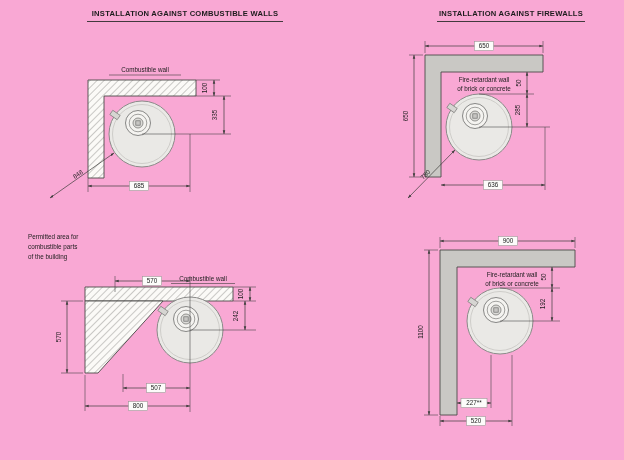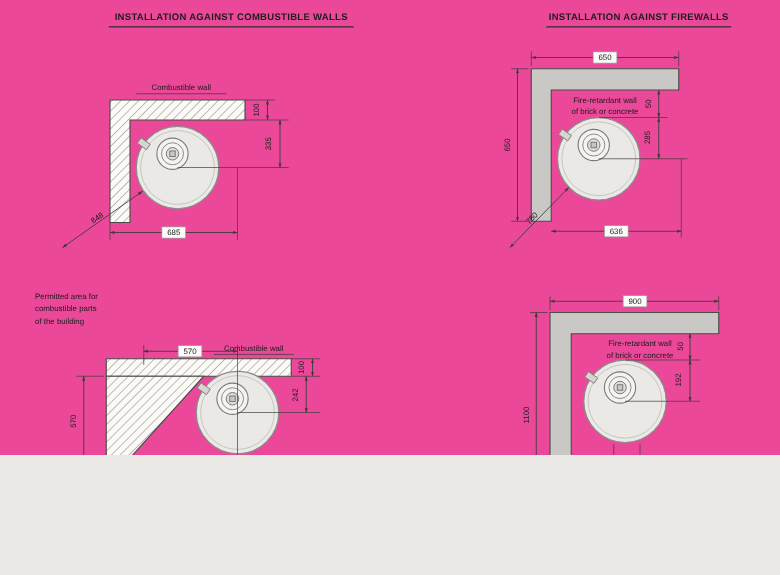--- a/index.html
+++ b/index.html
@@ -1,18 +1,18 @@
 <!DOCTYPE html>
 <html><head>
 <meta charset="utf-8">
 <style>
   html,body { margin:0; padding:0; background:#e9e8e4; }
   .page {
-    position:relative; width:624px; height:364px;
-    background:#ec4899; overflow:hidden;
+    position:relative; width:624px; height:460px;
+    background:#f9a8d4; overflow:hidden;
     font-family:"Liberation Sans", sans-serif;
   }
   svg { display:block; }
   text { fill:#1c1c1c; font-family:"Liberation Sans", sans-serif; }
   .hdr  { font-size:7.6px; font-weight:bold; letter-spacing:.25px; }
   .lbl  { font-size:6.3px; }
   .note { font-size:6.3px; }
   .dim  { font-size:6.3px; }
   .hdr-u { stroke:#2e2e2c; stroke-width:0.9; }
   .wallc { stroke:#4a4a47; stroke-width:0.9; }

